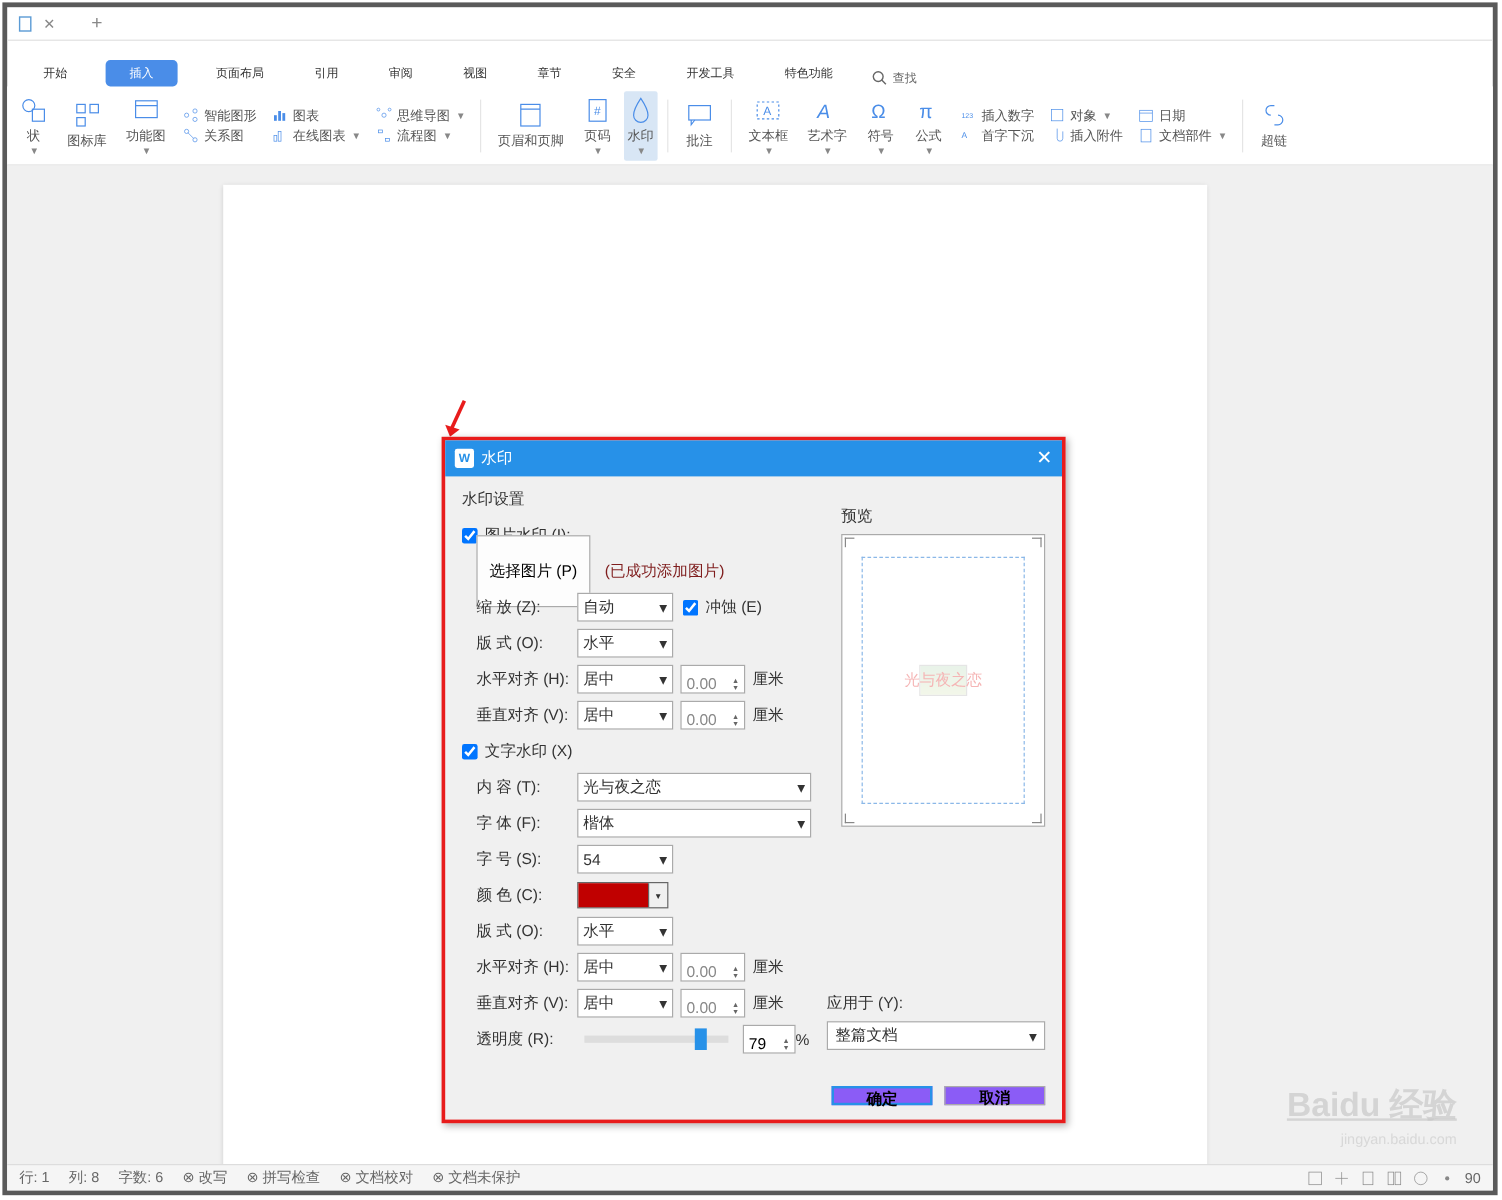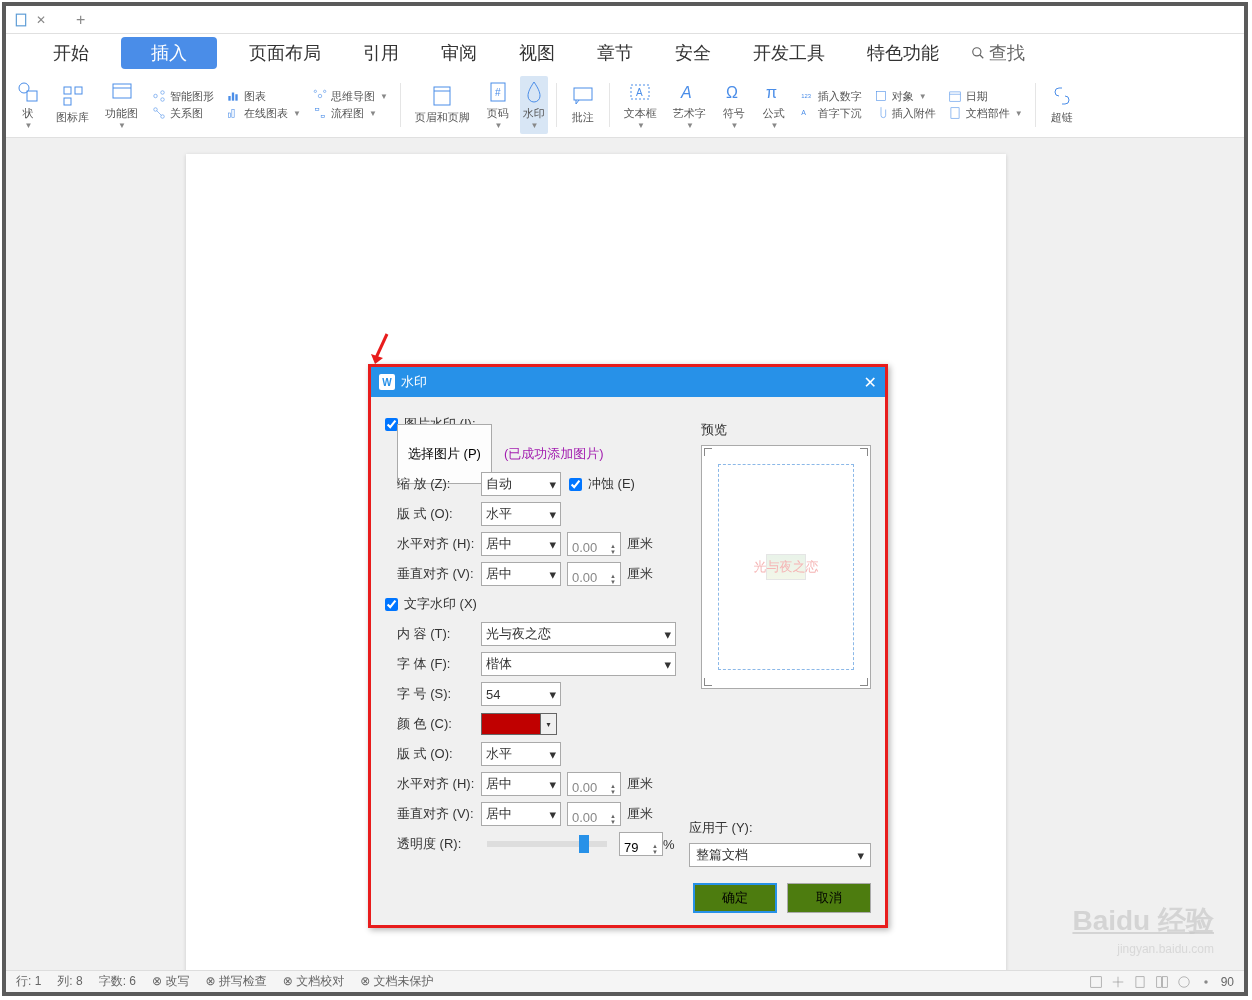--- a/index.html
+++ b/index.html
@@ -2,23 +2,23 @@
 <html><head>
 <meta charset="utf-8">
 <style>
 * { box-sizing: border-box; margin: 0; padding: 0; font-family: "Microsoft YaHei", "SimSun", sans-serif; }
 body { background: #fff; overflow: hidden; width: 1252px; height: 1000px; position: relative; }
 .window { border: 4px solid #5a5a5a; width: 1246px; height: 994px; margin: 2px; background: #fff; position: relative; }
 .titlebar { height: 28px; display: flex; align-items: center; padding: 0 8px; border-bottom: 1px solid #e0e0e0; }
 .tab-icon { width: 14px; height: 14px; color: #5b9bd5; margin-right: 8px; }
 .close-small { color: #888; font-size: 12px; margin-right: 30px; }
 .plus-tab { color: #888; font-size: 16px; }
-.menubar { height: 38px; display: flex; align-items: center; padding: 0 20px; gap: 22px; font-size: 18px; color: #333; margin-left: 17px; }
+.menubar { height: 38px; display: flex; align-items: flex-end; padding: 0 20px; gap: 22px; font-size: 10px; color: #333; }
 .menu-item { padding: 4px 10px; cursor: pointer; }
-.menu-item.active { background: #4a8de8; color: #fff; border-radius: 4px; padding: 4px 30px; }
+.menu-item.active { background: #4a8de8; color: #fff; border-radius: 4px; padding: 4px 20px; }
 .menu-search { display: flex; align-items: center; gap: 4px; color: #666; }
 .toolbar { height: 66px; border-bottom: 1px solid #e0e0e0; display: flex; align-items: center; padding: 0 4px; background: #fff; gap: 4px; }
 .tb-group { display: flex; flex-direction: column; align-items: center; font-size: 11px; color: #555; padding: 0 6px; }
 .tb-icon { width: 24px; height: 24px; color: #4a8de8; margin-bottom: 2px; }
 .tb-stack { display: flex; flex-direction: column; gap: 2px; font-size: 11px; color: #555; padding: 0 4px; }
 .tb-stack-row { display: flex; align-items: center; gap: 4px; white-space: nowrap; }
 .tb-stack-icon { width: 14px; height: 14px; color: #4a8de8; }
 .tb-sep { width: 1px; height: 44px; background: #e5e5e5; margin: 0 4px; }
 .tb-highlight { background: #d8e6f5; padding: 4px 2px; border-radius: 2px; }
 .dropdown-arrow { font-size: 8px; color: #888; margin-left: 1px; }
@@ -30,21 +30,21 @@
 .dialog { position: absolute; left: 362px; top: 226px; width: 520px; background: #f0f0f0; border: 3px solid #e81c1c; box-shadow: 2px 2px 6px rgba(0,0,0,0.3); }
 .dlg-title { background: #2791e8; color: #fff; height: 30px; display: flex; align-items: center; padding: 0 8px; font-size: 13px; }
 .dlg-title-icon { width: 16px; height: 16px; background: #fff; color: #2791e8; border-radius: 2px; display: flex; align-items: center; justify-content: center; font-size: 10px; font-weight: bold; margin-right: 6px; }
 .dlg-close { margin-left: auto; cursor: pointer; font-size: 16px; }
 .dlg-body { padding: 10px 14px; font-size: 13px; color: #333; }
 .dlg-section { margin-bottom: 8px; }
 .dlg-row { display: flex; align-items: center; margin: 4px 0; height: 26px; }
 .dlg-label { width: 96px; text-align: left; padding-left: 12px; }
 .dlg-cb { margin-right: 6px; }
 .dlg-btn { background: #fdfdfd; border: 1px solid #aaa; padding: 20px 10px; font-size: 13px; cursor: pointer; }
-.dlg-note { margin-left: 12px; color: #a21caf; }
+.dlg-note { margin-left: 12px; color: #7f1d1d; }
 .dlg-select { width: 80px; height: 24px; border: 1px solid #aaa; background: #fff; font-size: 13px; padding: 0 4px; display: flex; align-items: center; justify-content: space-between; }
 .dlg-select.wide { width: 195px; }
 .dlg-select.med { width: 80px; }
 .dlg-spin { width: 54px; height: 24px; border: 1px solid #aaa; padding: 0 4px; display: flex; align-items: flex-end; color: #888; background: #fff; margin-left: 6px; }
 .dlg-spin-btns { display: flex; flex-direction: column; margin-left: auto; font-size: 6px; line-height: 6px; color: #666; }
 .dlg-unit { margin-left: 6px; }
 .dlg-color { width: 76px; height: 22px; border: 1px solid #666; display: flex; }
 .dlg-color-swatch { flex: 1; background: #c00000; }
 .dlg-color-arrow { width: 16px; display: flex; align-items: center; justify-content: center; border-left: 1px solid #666; font-size: 8px; }
 .dlg-slider { width: 120px; height: 6px; background: #ddd; position: relative; margin: 0 6px; }
@@ -56,21 +56,21 @@
 .dlg-preview-wm { position: absolute; top: 50%; left: 50%; transform: translate(-50%, -50%); color: #f5b5b5; font-size: 13px; font-family: "KaiTi"; white-space: nowrap; }
 .dlg-preview-img { position: absolute; top: 50%; left: 50%; transform: translate(-50%, -50%); width: 40px; height: 26px; background: linear-gradient(#d4e8d4, #e8f0d4); border: 1px solid #ccc; opacity: 0.5; }
 .dlg-preview-corner { position: absolute; width: 8px; height: 8px; }
 .dlg-corner-tl { top: 2px; left: 2px; border-top: 1px solid #888; border-left: 1px solid #888; }
 .dlg-corner-tr { top: 2px; right: 2px; border-top: 1px solid #888; border-right: 1px solid #888; }
 .dlg-corner-bl { bottom: 2px; left: 2px; border-bottom: 1px solid #888; border-left: 1px solid #888; }
 .dlg-corner-br { bottom: 2px; right: 2px; border-bottom: 1px solid #888; border-right: 1px solid #888; }
 .dlg-apply { position: absolute; right: 14px; bottom: 58px; display: flex; align-items: center; gap: 6px; flex-direction: column; align-items: flex-start; }
 .dlg-apply-select { width: 182px; height: 24px; border: 1px solid #aaa; background: #fff; display: flex; align-items: center; padding: 0 6px; justify-content: space-between; font-size: 13px; }
 .dlg-footer { display: flex; justify-content: flex-end; gap: 10px; padding: 12px 14px; }
-.dlg-footer-btn { width: 84px; height: 30px; border: 1px solid #aaa; background: #4d7c0f; font-size: 13px; cursor: pointer; }
+.dlg-footer-btn { width: 84px; height: 16px; border: 1px solid #aaa; background: #8b5cf6; font-size: 13px; cursor: pointer; font-weight: bold; }
 .dlg-footer-btn.primary { border: 2px solid #2791e8; }
 .statusbar { position: absolute; bottom: 0; left: 0; right: 0; height: 22px; background: #f5f5f5; border-top: 1px solid #ddd; display: flex; align-items: center; padding: 0 10px; font-size: 12px; color: #666; gap: 16px; }
 .status-right { margin-left: auto; display: flex; gap: 8px; align-items: center; justify-content: space-between; }
 .status-icon { width: 14px; height: 14px; color: #888; }
 .watermark-text { position: absolute; right: 30px; bottom: 30px; color: rgba(200,200,200,0.7); font-size: 28px; font-weight: bold; pointer-events: none; text-decoration: underline; }
 .watermark-sub { position: absolute; right: 30px; bottom: 14px; color: rgba(200,200,200,0.6); font-size: 12px; pointer-events: none; }
 </style>
 </head>
 <body>
 
@@ -311,20 +311,21 @@
         <path d="M2 22 L6 32 L14 26 z" fill="#e81c1c"></path>
       </svg>
 
     <div class="dialog">
       <div class="dlg-title">
         <div class="dlg-title-icon">W</div>
         <span>水印</span>
         <span class="dlg-close">✕</span>
       </div>
       <div class="dlg-body">
+        <div class="dlg-section">水印设置</div>
 
         <div class="dlg-row">
           <input type="checkbox" class="dlg-cb" checked="" style="">
           <span>图片水印 (I):</span>
         </div>
         <div class="dlg-row" style="padding-left:12px">
           <button class="dlg-btn">选择图片 (P)</button>
           <span class="dlg-note">(已成功添加图片)</span>
         </div>
         <div class="dlg-row">

